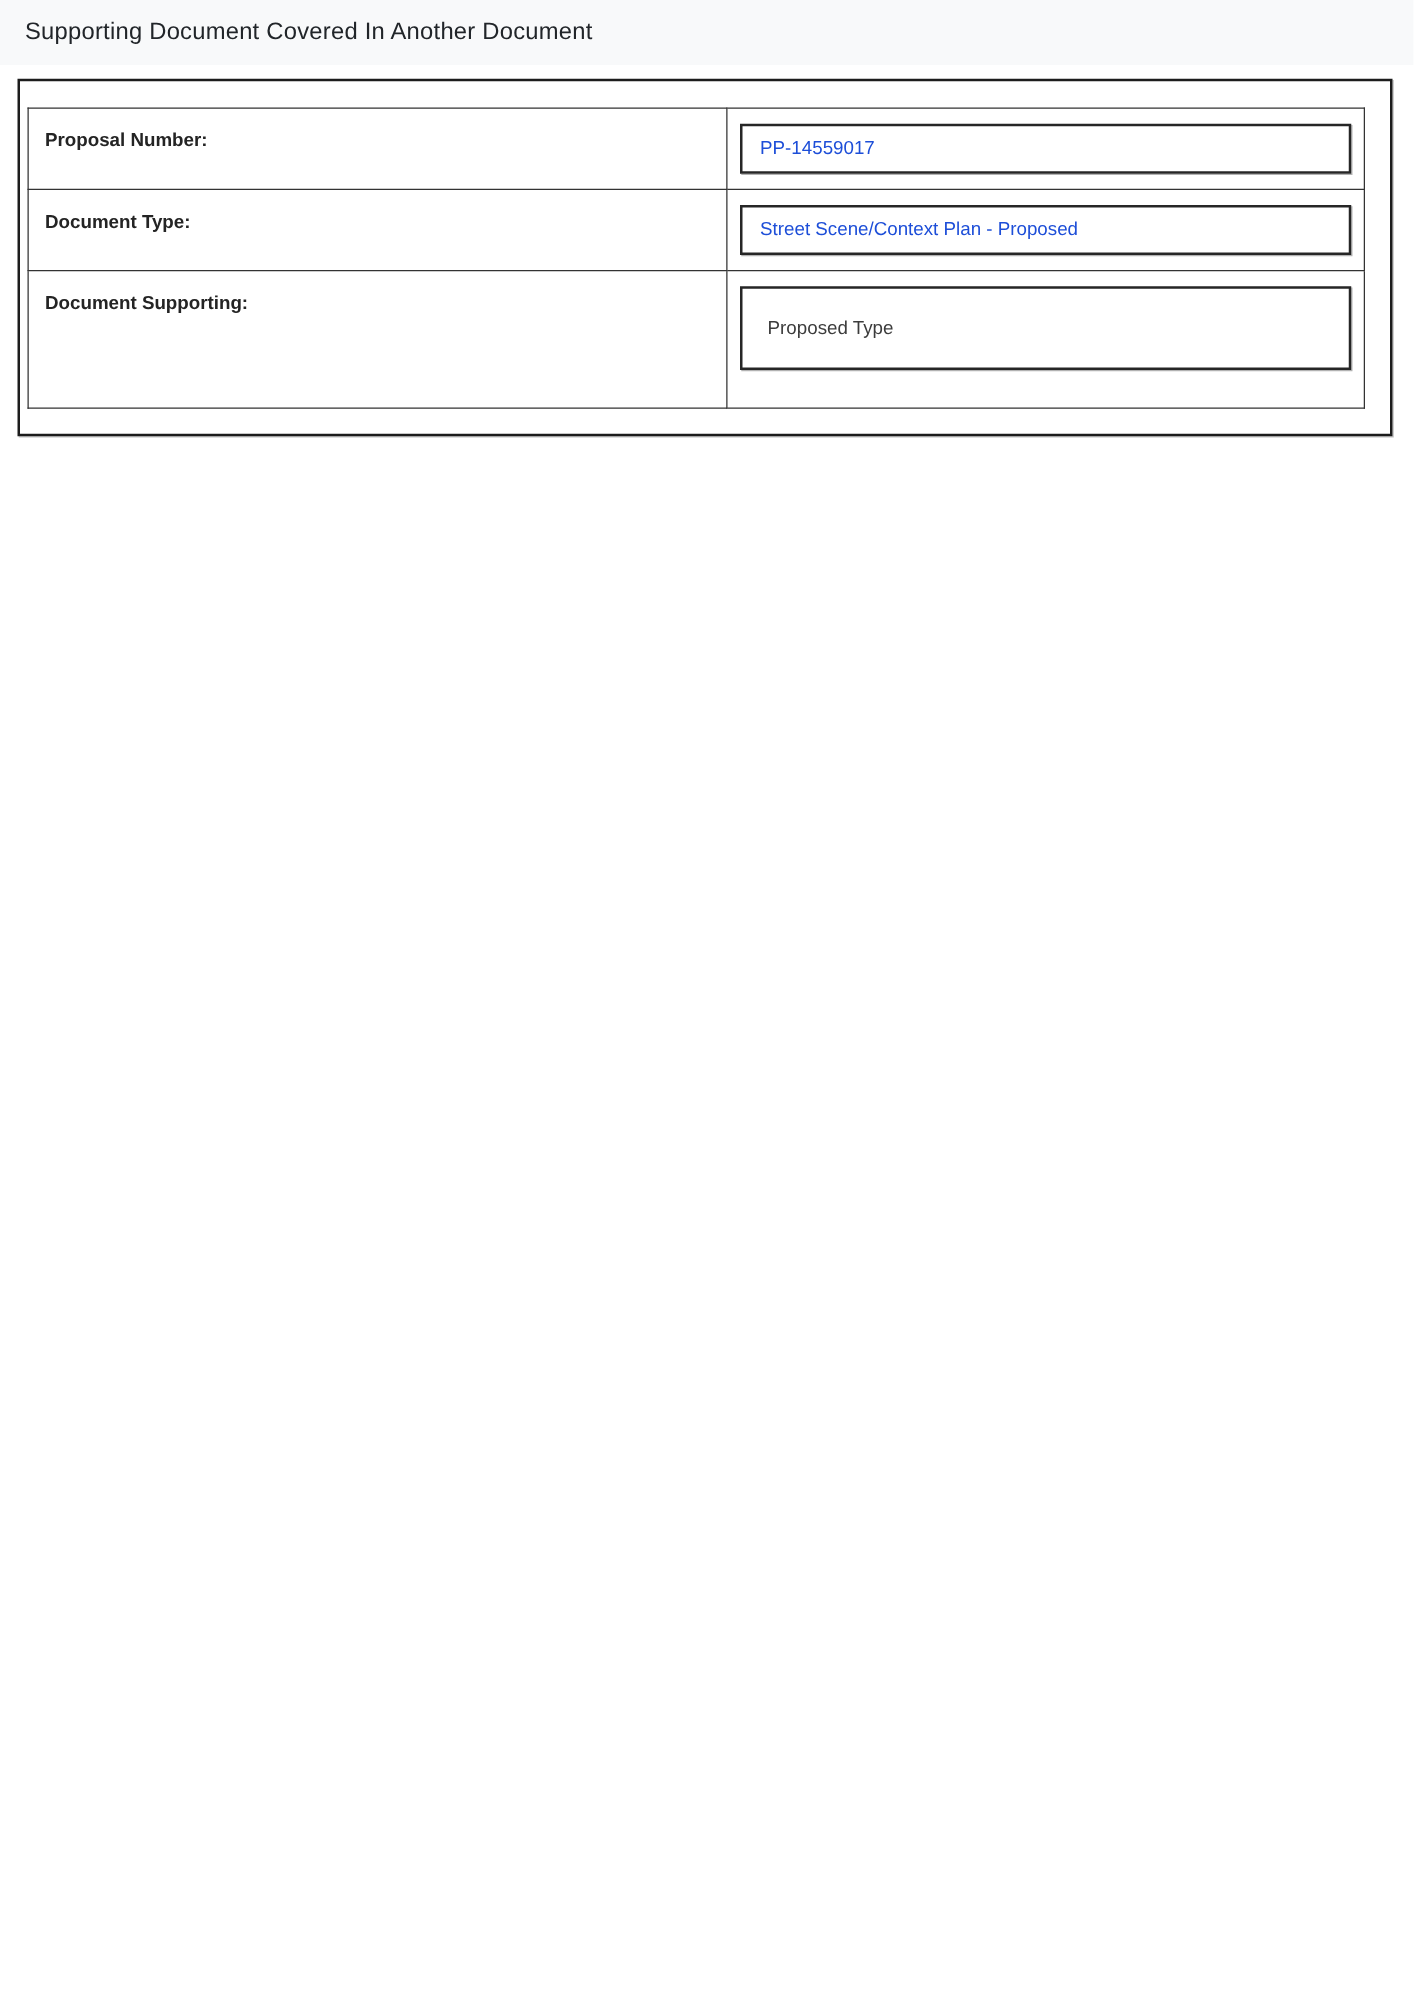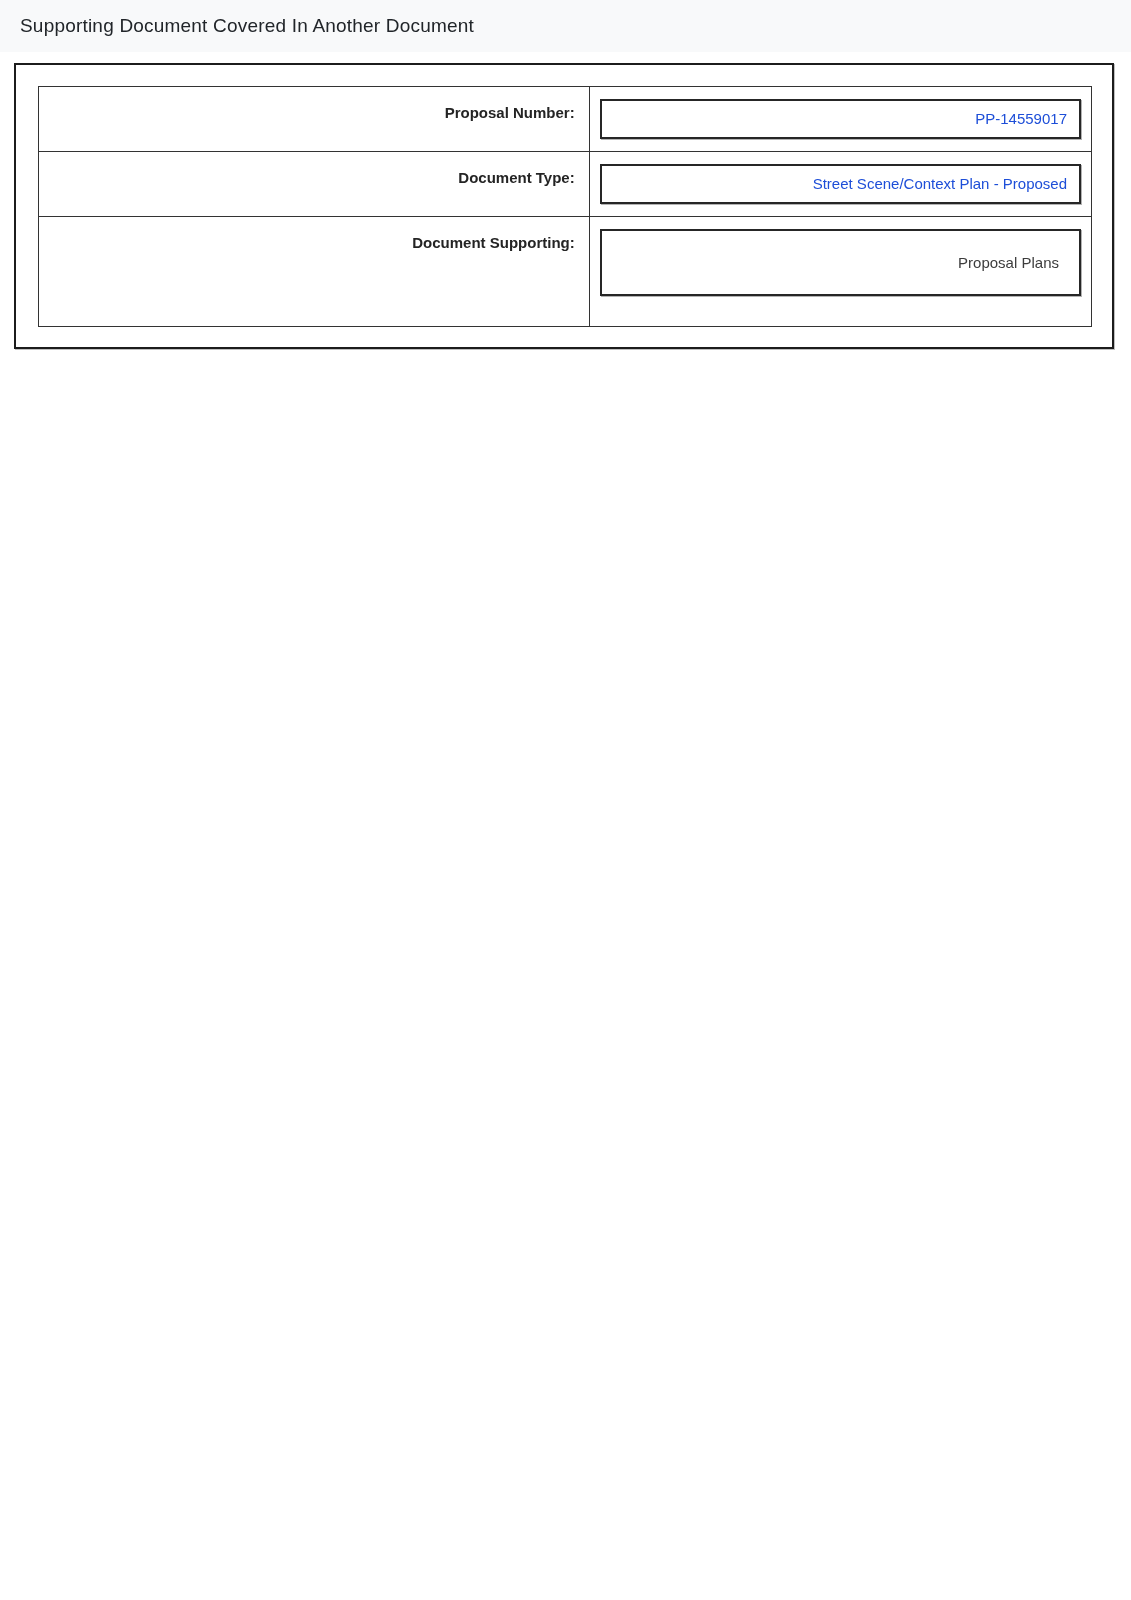--- a/index.html
+++ b/index.html
@@ -5,21 +5,20 @@
   * { box-sizing: border-box; }
   html, body { margin: 0; padding: 0; background: #ffffff; }
   body { font-family: "Liberation Sans", sans-serif; }
 
   .viewport {
     width: 1131px;
     height: 1600px;
     background: #ffffff;
     position: relative;
     overflow: hidden;
-    text-align: right;
   }
 
   .page-header {
     background: #f8f9fa;
     height: 52px;
     display: flex;
     align-items: center;
     padding: 0 20px;
   }
   .page-title {
@@ -27,21 +26,21 @@
     font-size: 19px;
     font-weight: 400;
     color: #212529;
     letter-spacing: 0.2px;
   }
 
   .outer-box {
     margin: 11px 17px 0 14px;
     border: 2px solid #1c1c1c;
     background: #ffffff;
-    padding: 21px 20px 20px 22px;
+    padding: 21px 20px 20px 6px;
     box-shadow: 1px 1px 0 rgba(0,0,0,0.25);
   }
 
   .form-table {
     width: 100%;
     border-collapse: collapse;
     border: 1.5px solid #333333;
   }
   .form-table td {
     border: 1.5px solid #333333;
@@ -106,21 +105,21 @@
           <td class="label-cell">Document Type:</td>
           <td class="value-cell">
             <div class="value-box">Street Scene/Context Plan - Proposed</div>
           </td>
         </tr>
 
 
         <tr>
           <td class="label-cell">Document Supporting:</td>
           <td class="value-cell tall">
-            <div class="value-box textarea">Proposal Plans</div>
+            <div class="value-box textarea">Proposed Type</div>
           </td>
         </tr>
 
       </tbody>
     </table>
   </section>
 
 </div>
 
 </body></html>

